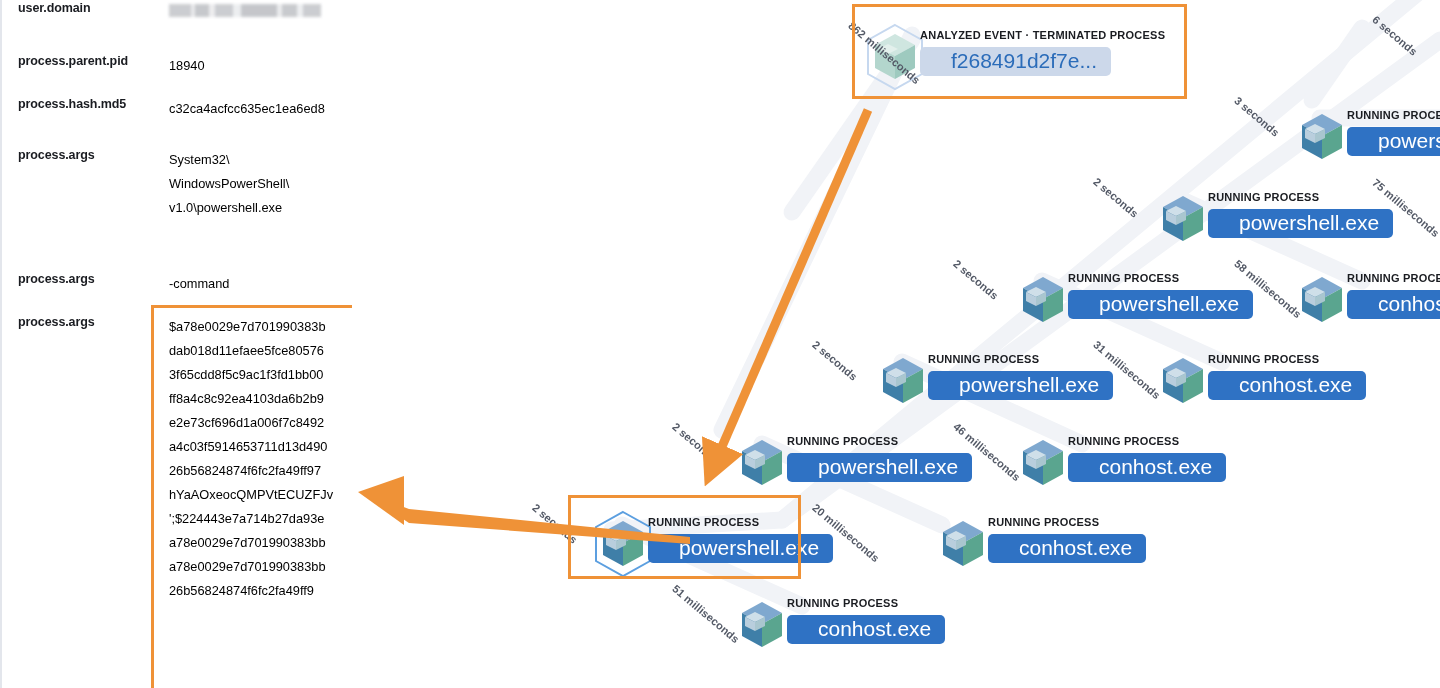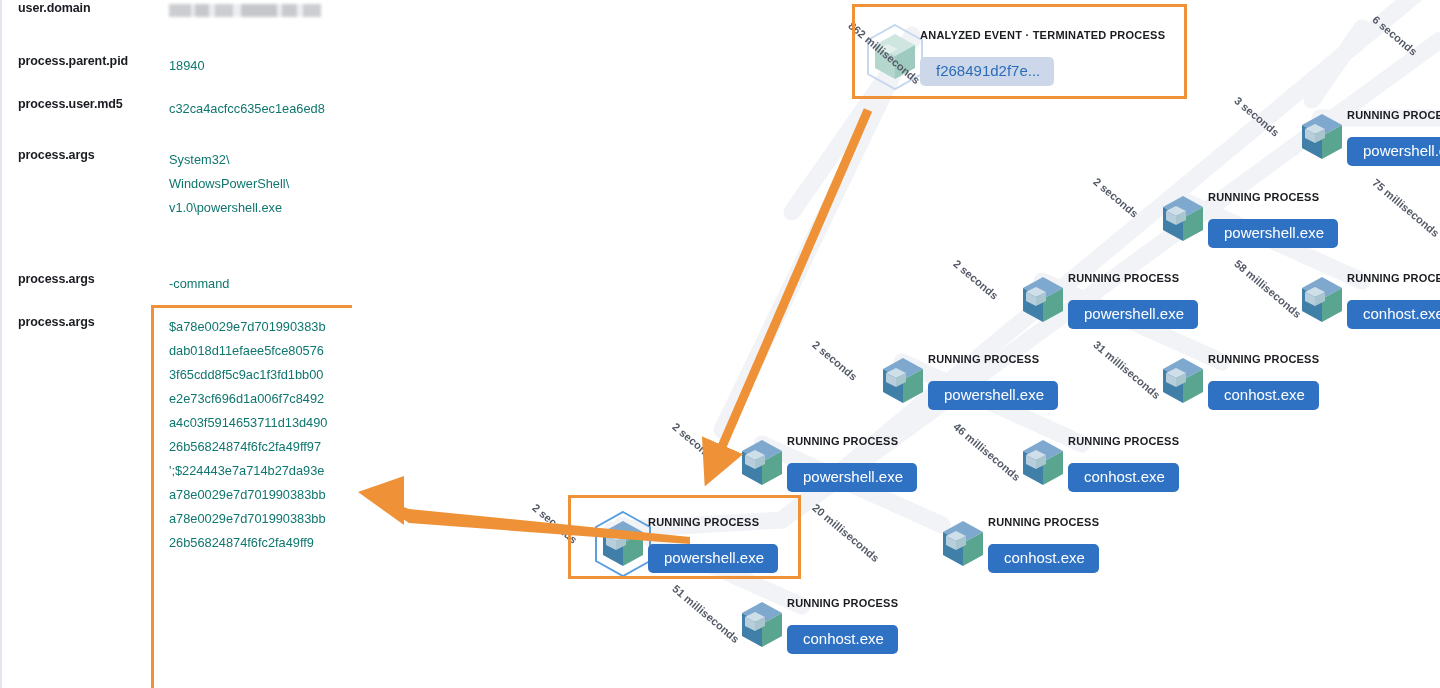--- a/index.html
+++ b/index.html
@@ -34,21 +34,21 @@
     font-size: 12.5px;
     font-weight: 700;
     color: #1a1c21;
     letter-spacing: -0.1px;
     line-height: 16px;
   }
   .field-val {
     position:absolute; left:151px; top:1px;
     width: 205px;
     font-size: 12.8px;
-    color: #0f766e;
+    color: #000000;
     line-height: 24px;
     white-space: nowrap;
   }
   .field-val.wrapval { white-space: normal; }
   .field-val .vline { display:block; white-space: nowrap; }
   .redacted {
     display:inline-block;
     width: 152px; height: 13px;
     margin-top: 3px;
     background:
@@ -85,26 +85,26 @@
   
   .node { position:absolute; }
   .node .cube { position:absolute; left:0; top:4px; width:46px; height:50px; }
   .node .txtwrap { position:absolute; left:48px; top:0px; }
   .node .nodekind {
     font-size: 11px; font-weight: 700; color:#1a1c21;
     letter-spacing: .2px; line-height: 14px; white-space:nowrap;
     text-transform: uppercase;
   }
   .node .pill {
-    display:inline-block; margin-top:15px;
-    padding: 5px 14px 6px 16px;
+    display:inline-block; margin-top:5px;
+    padding: 5px 14px 6px 31px;
     border-radius: 5px;
     background:#2f72c4;
     color:#ffffff;
-    font-size: 15px;
+    font-size: 21px;
     font-weight: 400;
     line-height: 18px;
     white-space:nowrap;
   }
   .node.analyzed .pill {
     background:#ccd8ea;
     color:#2b6cb9;
   }
   .node.analyzed .nodekind { letter-spacing:.25px; }
   .hexring { position:absolute; left:-10px; top:-6px; width:66px; height:70px; }
@@ -144,21 +144,21 @@
         <span class="redacted"></span>
       </div>
     </div>
 
     <div class="field-row" style="top:53px;">
       <div class="field-key">process.parent.pid</div>
       <div class="field-val">18940</div>
     </div>
 
     <div class="field-row" style="top:96px;">
-      <div class="field-key">process.user.md5</div>
+      <div class="field-key">process.hash.md5</div>
       <div class="field-val">c32ca4acfcc635ec1ea6ed8</div>
     </div>
 
     <div class="field-row" style="top:147px;">
       <div class="field-key">process.args</div>
       <div class="field-val wrapval" id="args-path-lines">
           <span class="vline">System32\</span>
           <span class="vline">WindowsPowerShell\</span>
           <span class="vline">v1.0\powershell.exe</span>
         </div>
@@ -168,23 +168,25 @@
       <div class="field-key">process.args</div>
       <div class="field-val">-command</div>
     </div>
 
     <div class="field-row" style="top:314px;">
       <div class="field-key">process.args</div>
       <div class="field-val wrapval" id="args-encoded-lines">
           <span class="vline">$a78e0029e7d701990383b</span>
           <span class="vline">dab018d11efaee5fce80576</span>
           <span class="vline">3f65cdd8f5c9ac1f3fd1bb00</span>
+          <span class="vline">ff8a4c8c92ea4103da6b2b9</span>
           <span class="vline">e2e73cf696d1a006f7c8492</span>
           <span class="vline">a4c03f5914653711d13d490</span>
           <span class="vline">26b56824874f6fc2fa49ff97</span>
+          <span class="vline">hYaAOxeocQMPVtECUZFJv</span>
           <span class="vline">';$224443e7a714b27da93e</span>
           <span class="vline">a78e0029e7d701990383bb</span>
           <span class="vline">a78e0029e7d701990383bb</span>
           <span class="vline">26b56824874f6fc2fa49ff9</span>
         </div>
     </div>
 
     <div id="args-highlight"></div>
   </div>
 

